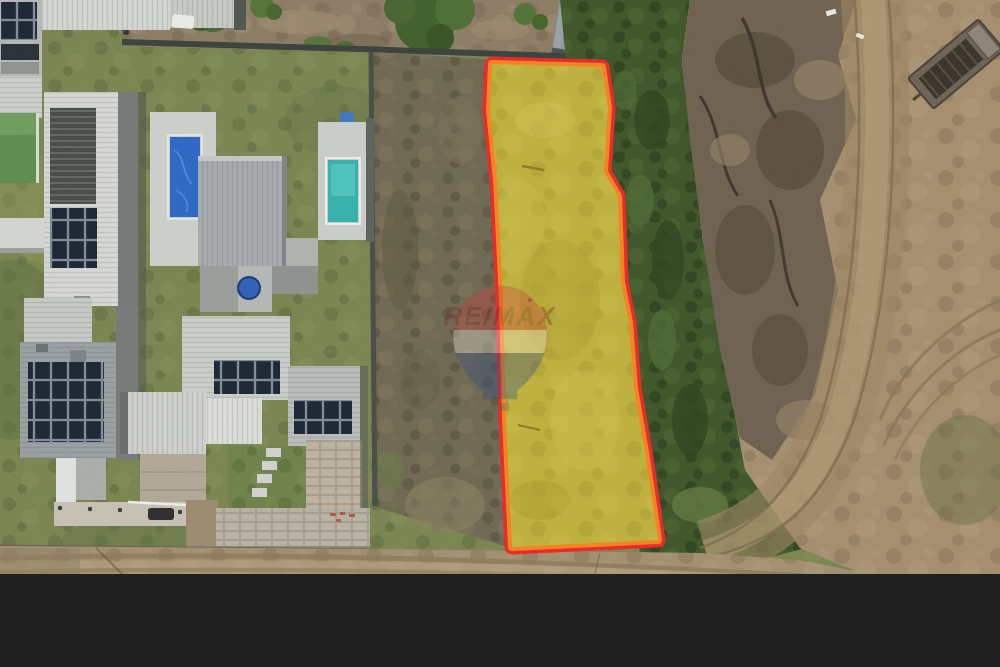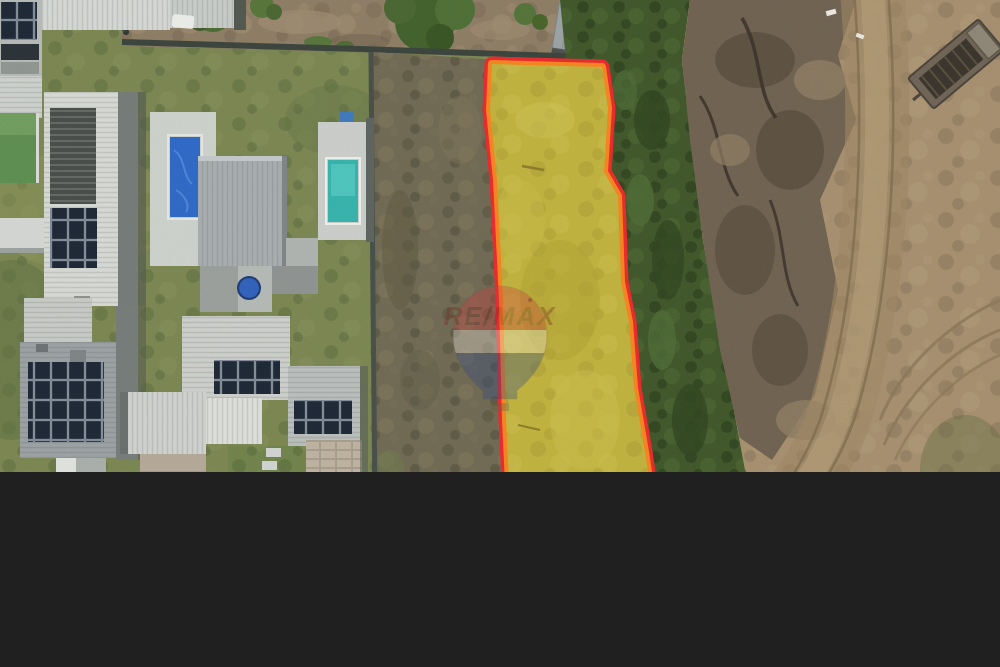--- a/index.html
+++ b/index.html
@@ -1,17 +1,17 @@
 <!DOCTYPE html>
 <html><head>
 <meta charset="utf-8">
 <style>
   html,body{margin:0;padding:0;background:#202020;}
   .stage{
-    width:1000px;height:472px;position:relative;overflow:hidden;
+    width:1000px;height:574px;position:relative;overflow:hidden;
     font-family:"Liberation Sans", sans-serif;
   }
   svg{display:block;}
   .wm-text{
     font-family:"Liberation Sans", sans-serif;
     font-weight:bold;font-style:italic;letter-spacing:2px;
   }
 </style>
 </head>
 <body>

